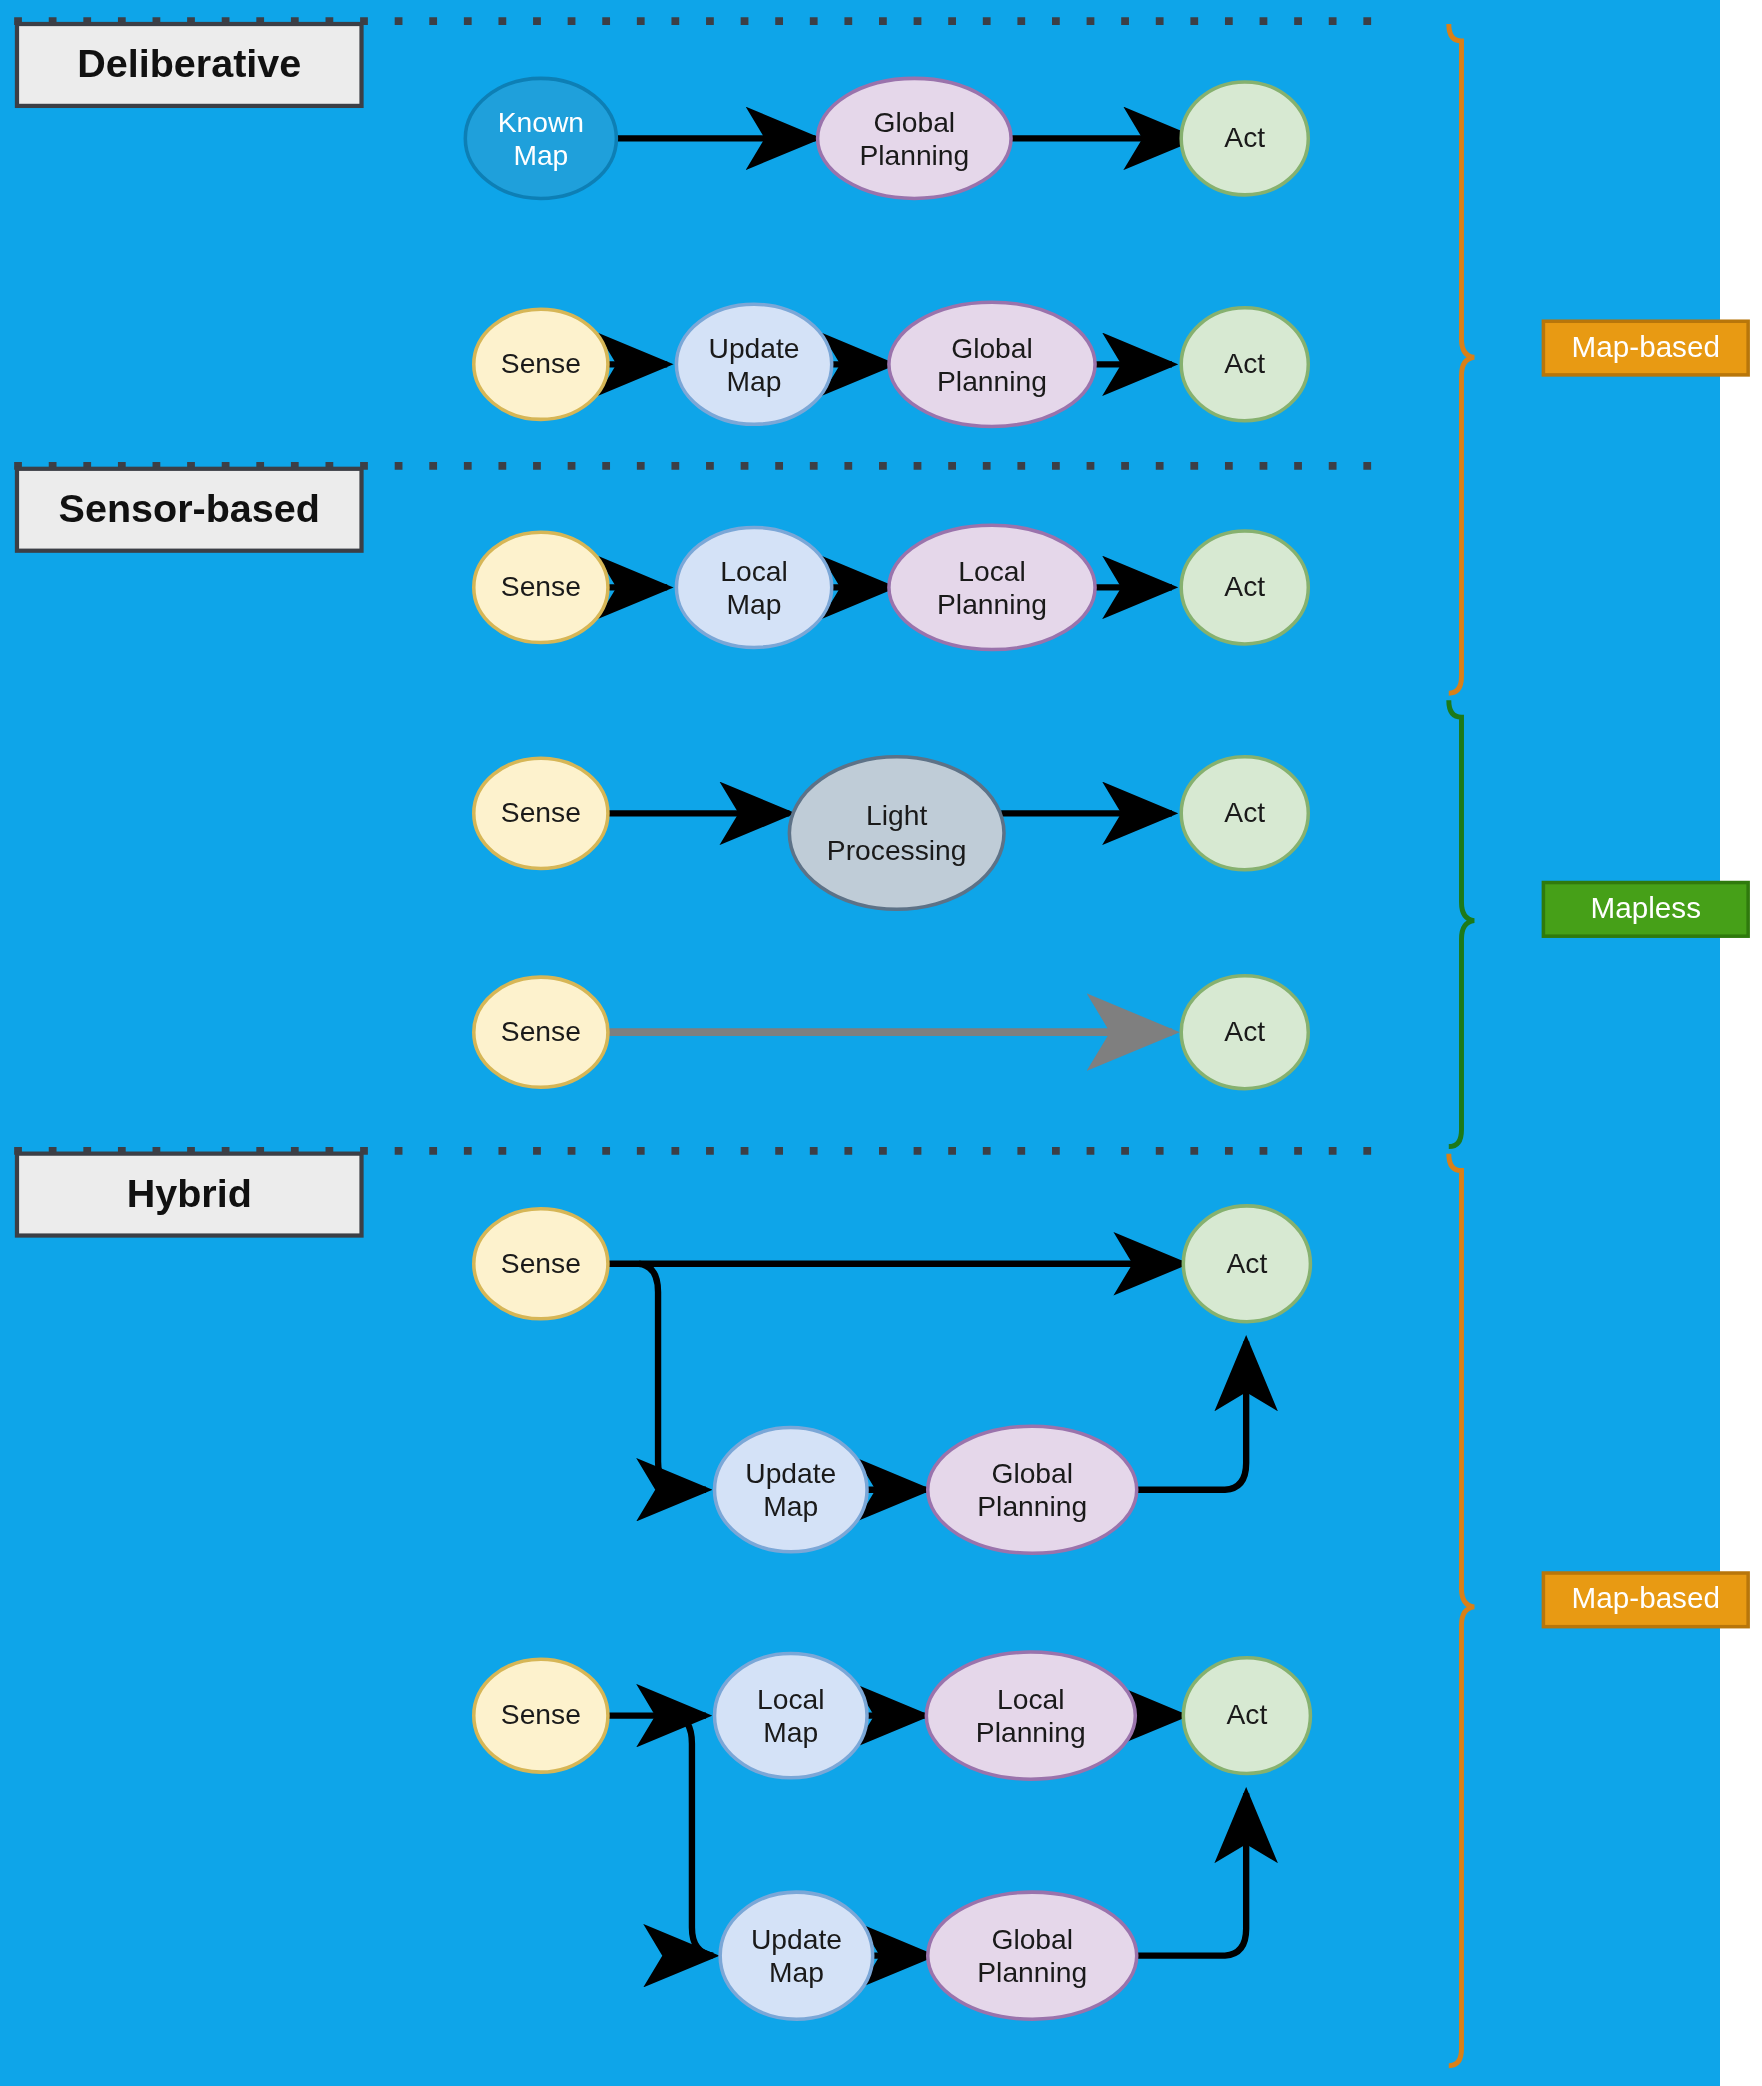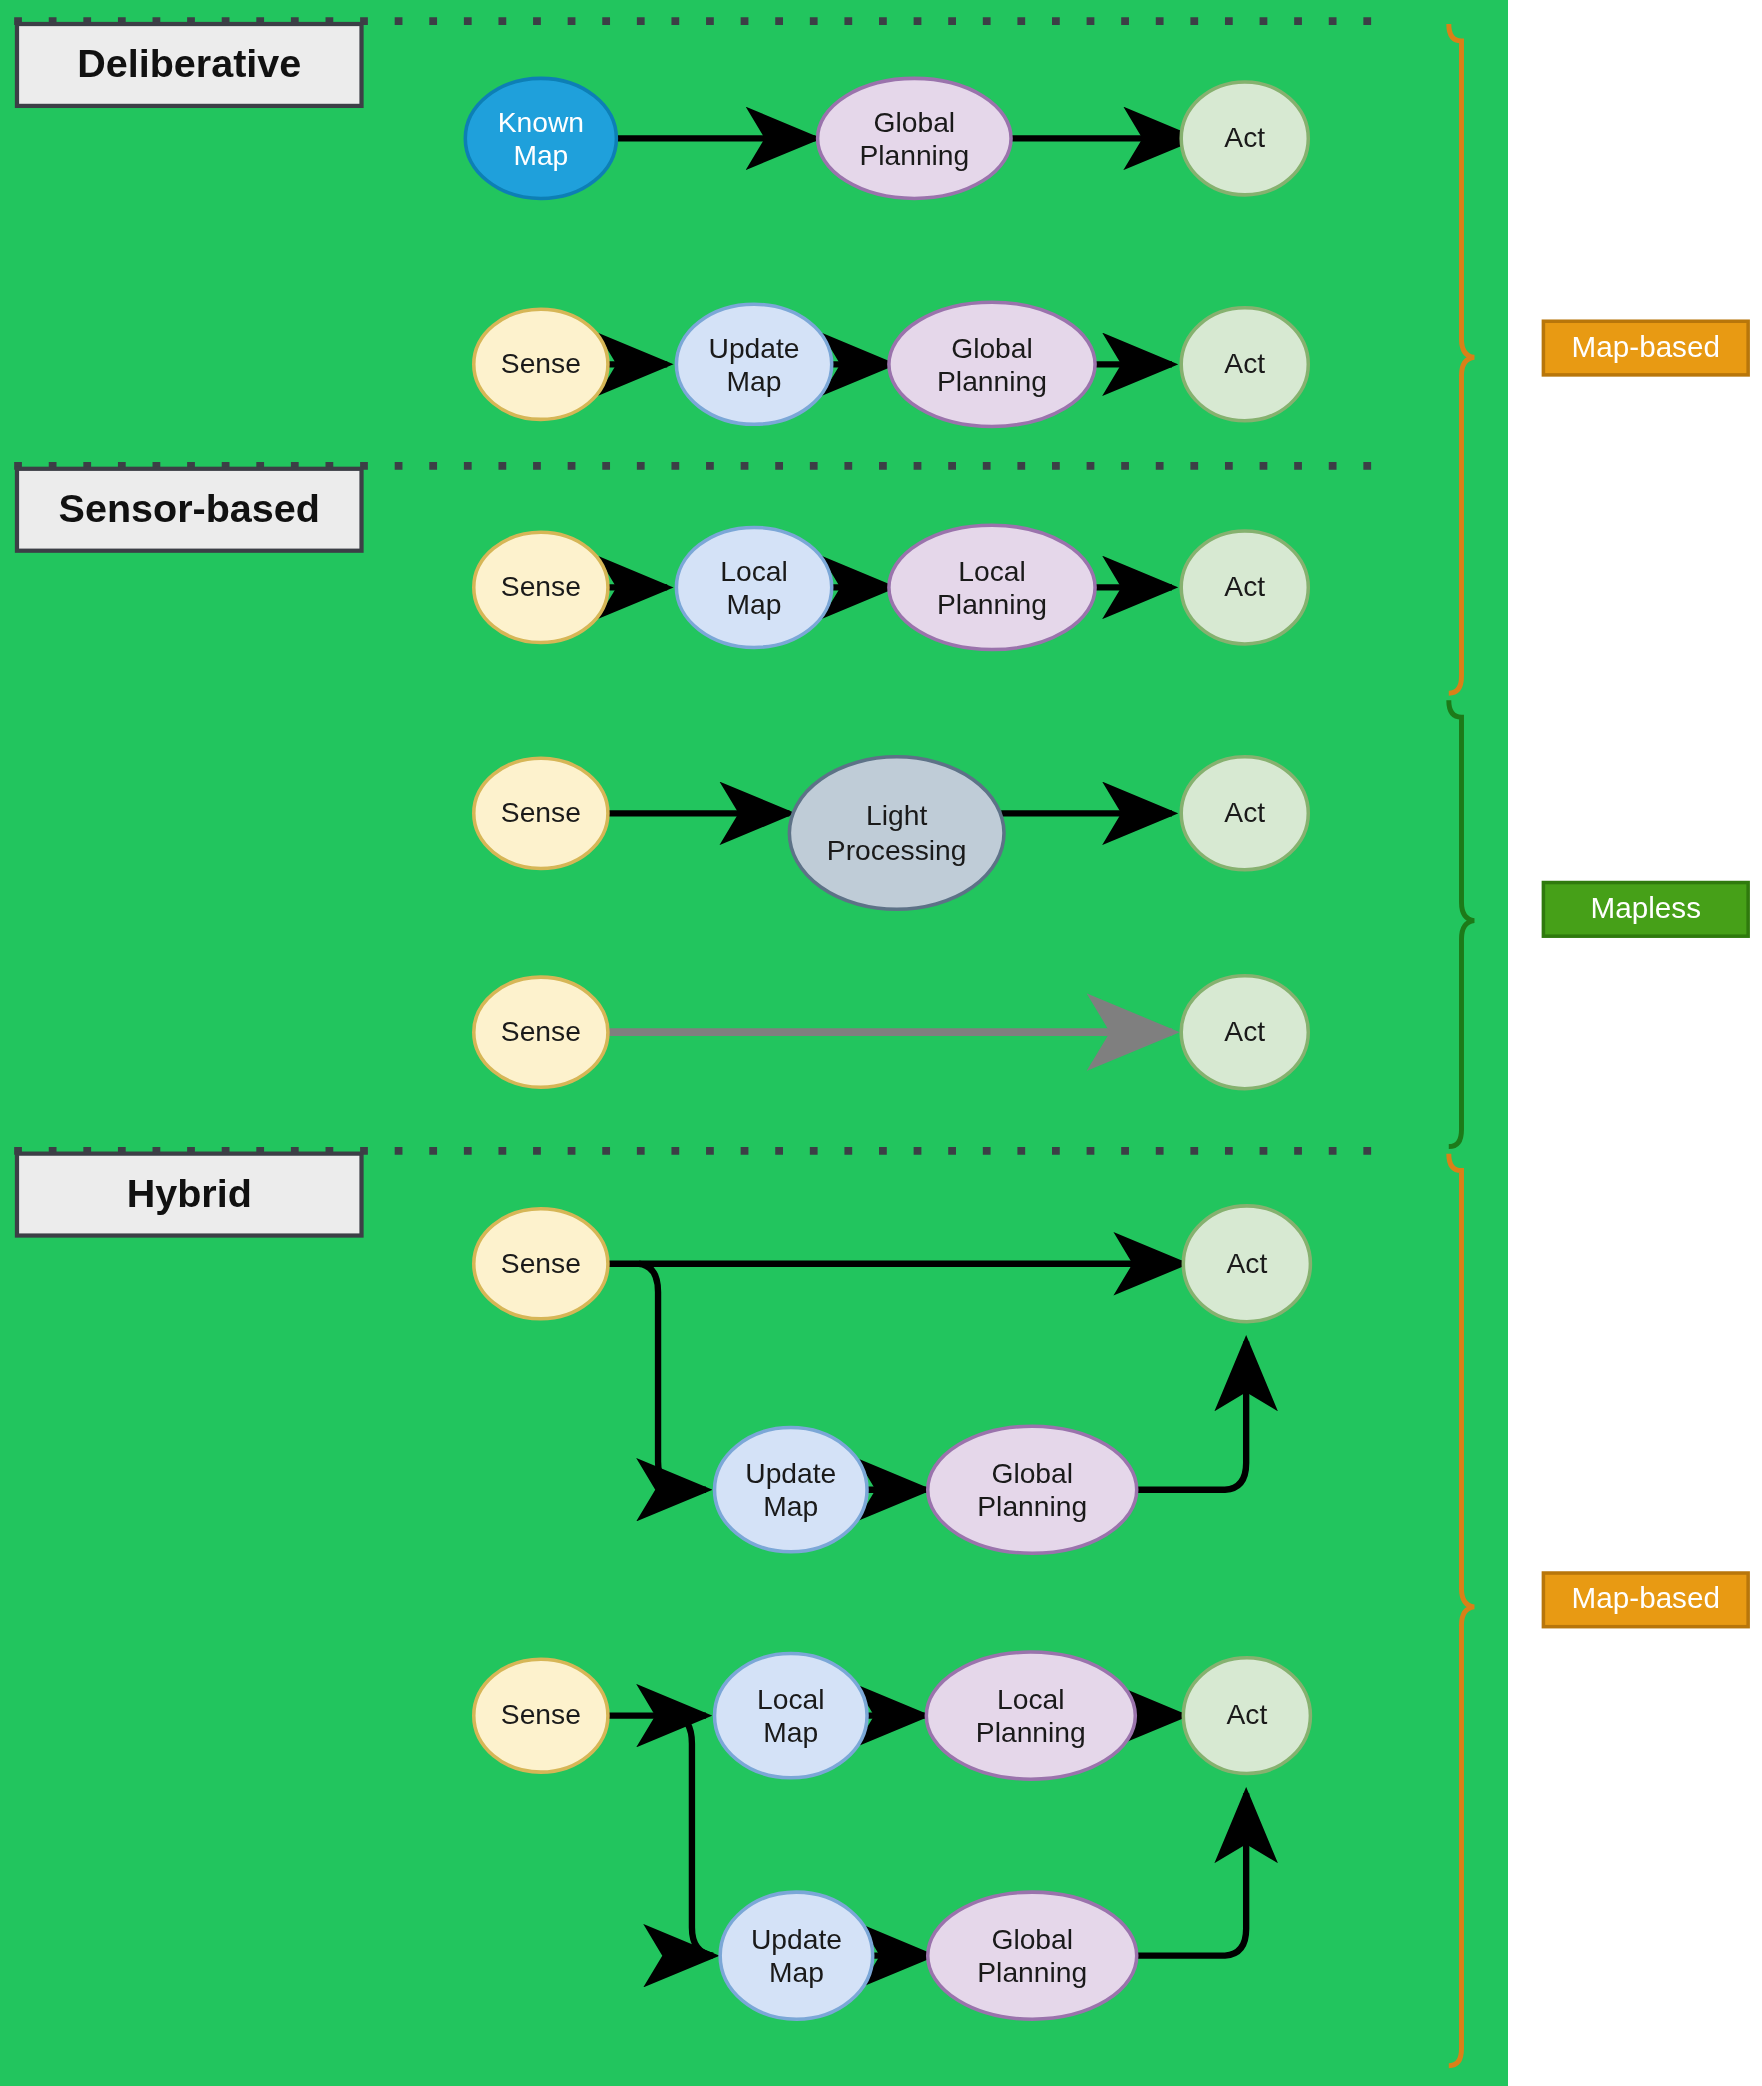--- a/index.html
+++ b/index.html
@@ -8,23 +8,23 @@
     background: #ffffff;
   }
   body {
     width: 1763px;
     height: 2087px;
     font-family: "Liberation Sans", sans-serif;
     overflow: hidden;
   }
   #canvas {
     position: relative;
-    width: 1508px;
+    width: 1720px;
     height: 2087px;
-    background: #22c55e;
+    background: #0ea5e9;
   }
   svg.diagram {
     position: absolute;
     left: 0;
     top: 0;
     width: 1763px;
     height: 2087px;
   }
   .node-label {
     font-family: "Liberation Sans", sans-serif;

